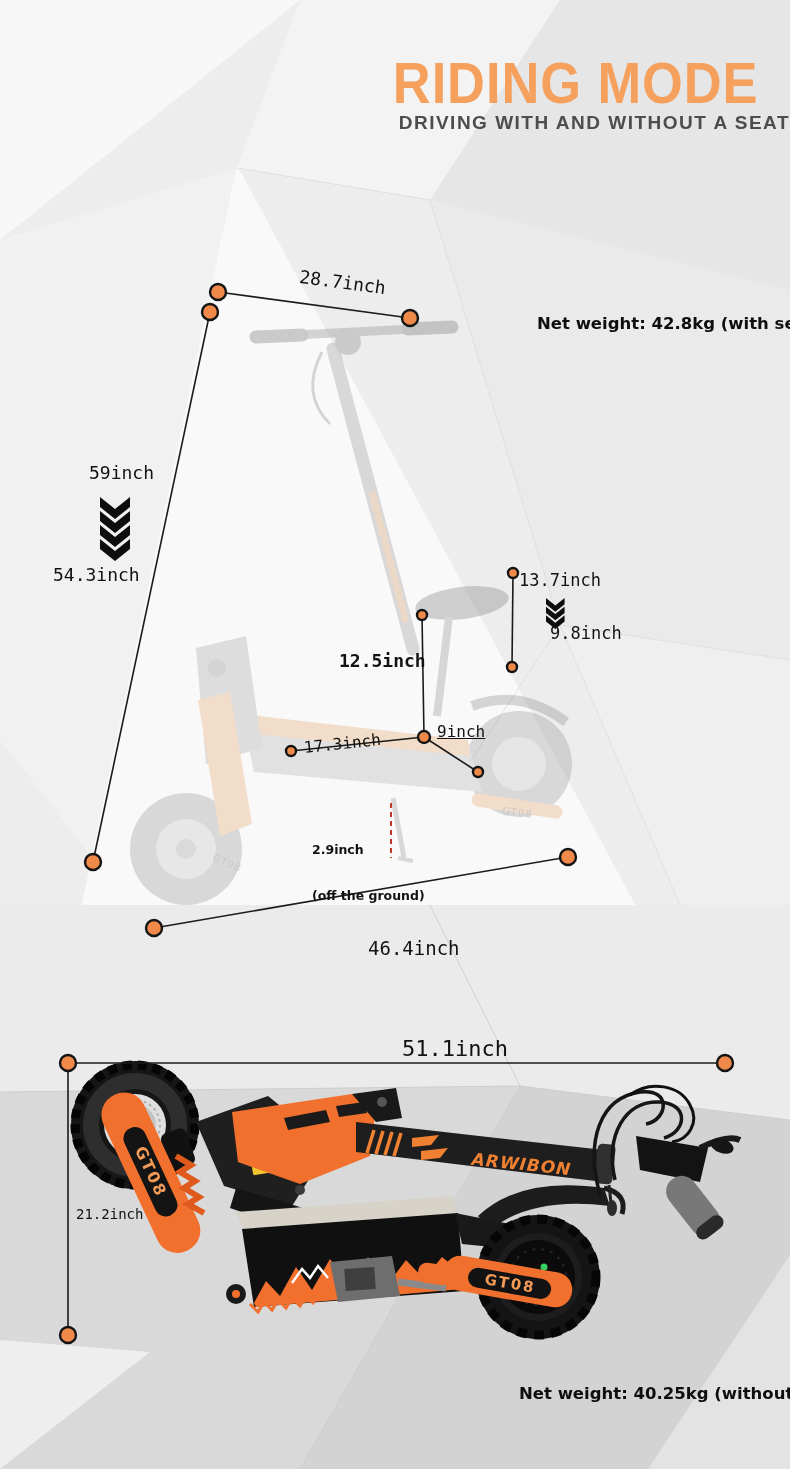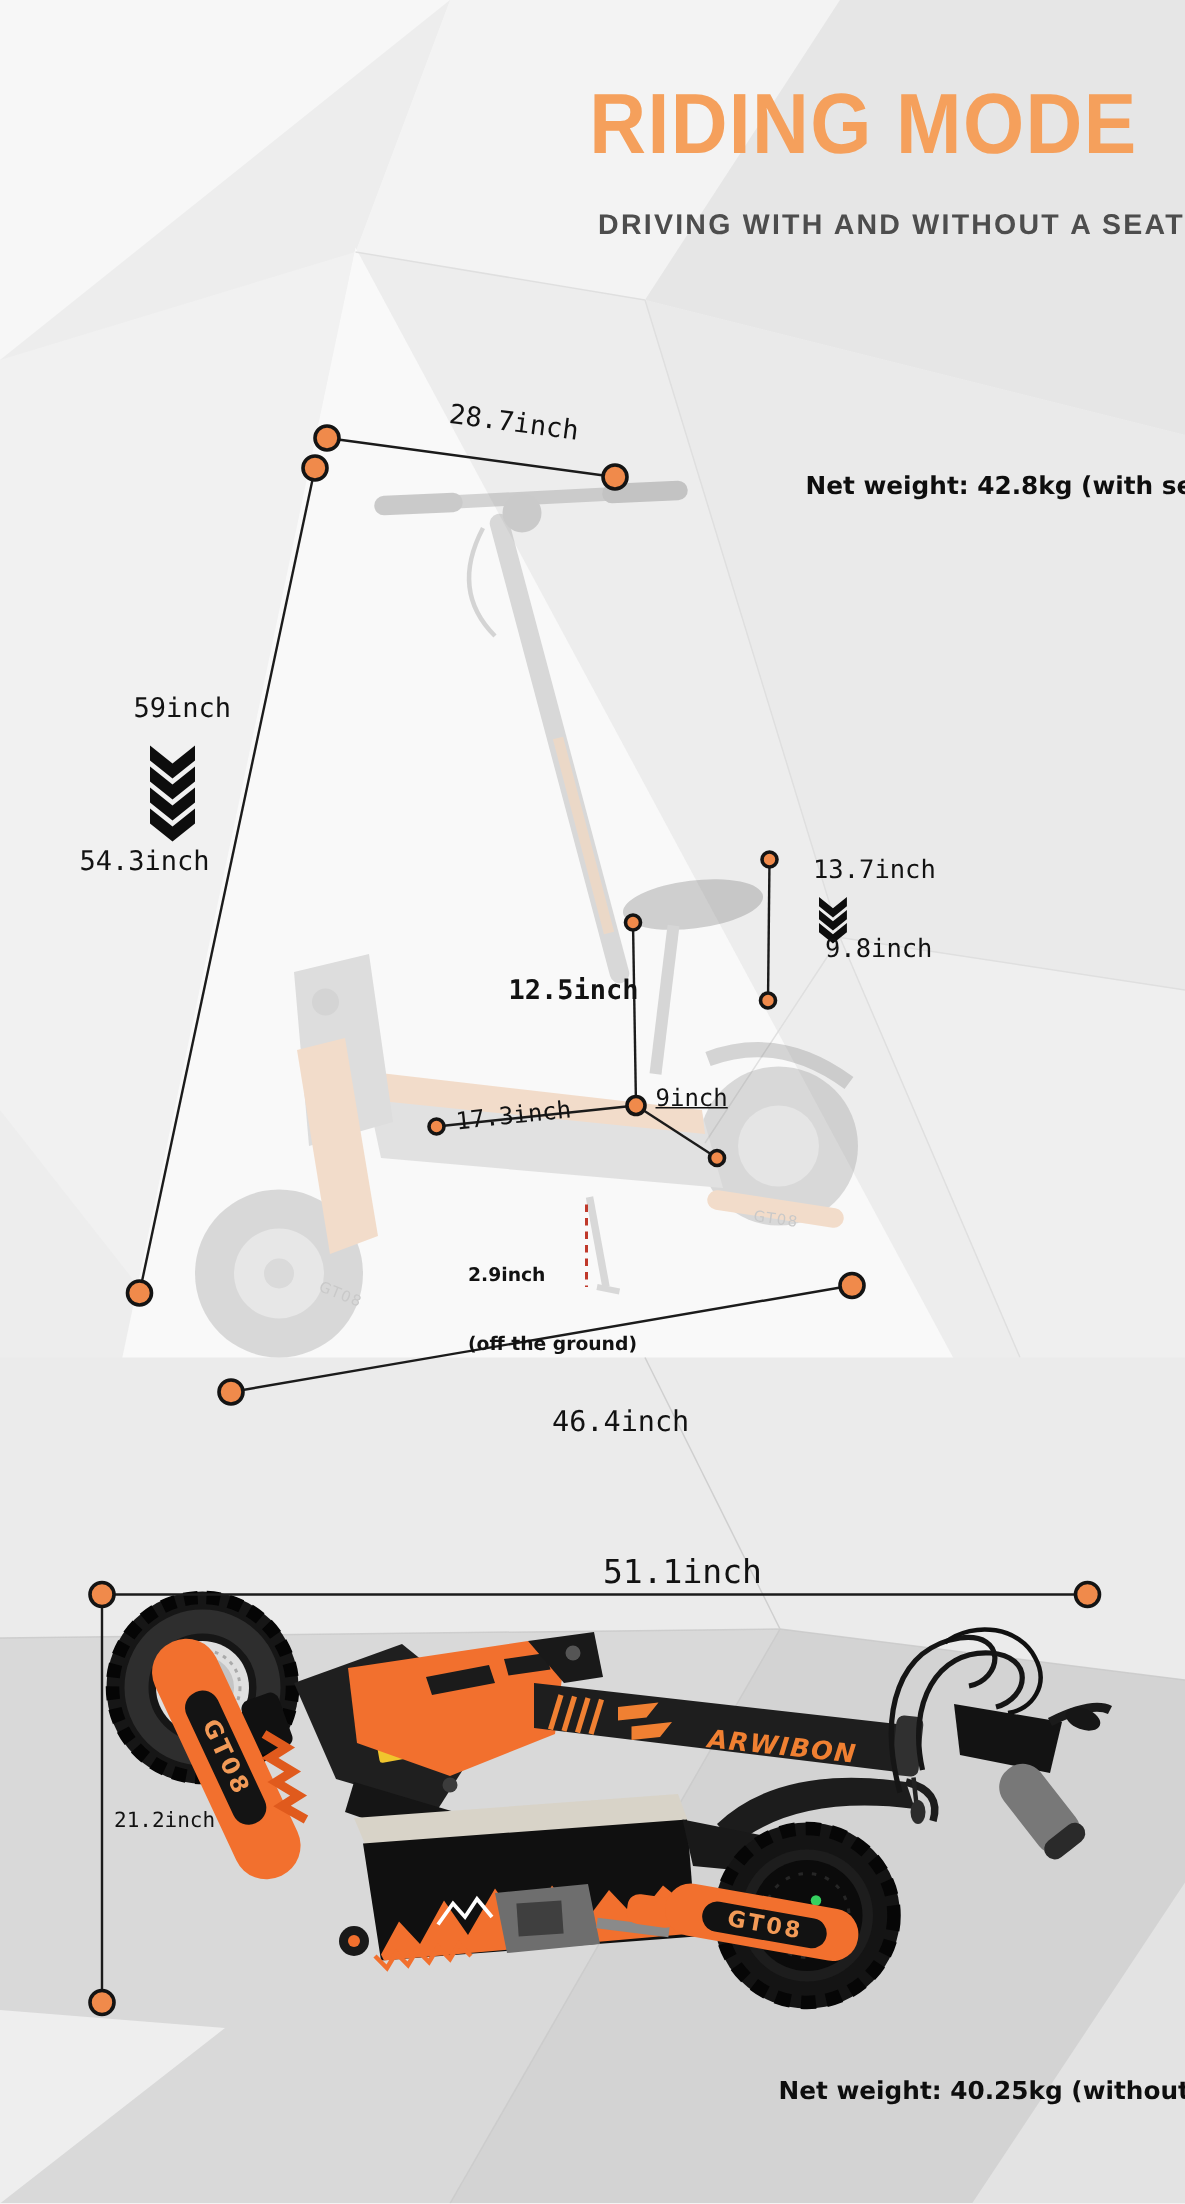--- a/index.html
+++ b/index.html
@@ -8,21 +8,21 @@
     background:#ededed;font-family:"DejaVu Sans",sans-serif;
   }
   .canvas svg.scene{position:absolute;left:0;top:0;}
   .hdr{position:absolute;left:0;top:0;width:100%;text-align:right;}
   .hdr .title{
     margin-top:55px;font-family:"Liberation Sans",sans-serif;font-weight:bold;
     font-size:57px;line-height:1;color:#f5a05c;letter-spacing:1px;
     transform:scaleX(.92);transform-origin:50% 50%;white-space:nowrap;
   }
   .hdr .subtitle{
-    margin-top:28px;font-family:"Liberation Sans",sans-serif;font-weight:bold;
+    margin-top:0;font-family:"Liberation Sans",sans-serif;font-weight:bold;
     font-size:19px;color:#4d4d4d;letter-spacing:1.5px;white-space:nowrap;
   }
   .label{position:absolute;color:#121212;white-space:nowrap;
     font-family:"DejaVu Sans Mono","DejaVu Sans",monospace;font-size:17px;}
   .label.big{font-size:18px;}
   .label.net{font-family:"DejaVu Sans",sans-serif;font-weight:bold;font-size:16.5px;color:#0e0e0e;}
   .label.tiny{font-family:"DejaVu Sans",sans-serif;font-weight:bold;font-size:12.5px;line-height:1.1;}
   .rot7{transform:rotate(7.5deg);transform-origin:0 0;}
   .rotm6{transform:rotate(-6deg);transform-origin:0 0;}
 </style>
@@ -232,21 +232,21 @@
 
   <div class="hdr">
     <div class="title">RIDING MODE</div>
     <div class="subtitle">DRIVING WITH AND WITHOUT A SEAT</div>
   </div>
 
   <div class="label big rot7" style="left:301px;top:266px;">28.7inch</div>
   <div class="label net" style="left:537px;top:314px;">Net weight: 42.8kg (with seat)</div>
   <div class="label big" style="left:89px;top:462px;">59inch</div>
   <div class="label big" style="left:53px;top:564px;">54.3inch</div>
-  <div class="label" style="left:542px;top:570px;">13.7inch</div>
+  <div class="label" style="left:519px;top:570px;">13.7inch</div>
   <div class="label" style="left:531px;top:623px;margin-left:19px;">9.8inch</div>
   <div class="label big" style="left:339px;top:650px;font-weight:bold;">12.5inch</div>
   <div class="label rotm6" style="left:303px;top:738px;font-size:16px;">17.3inch</div>
   <div class="label" style="left:437px;top:722px;font-size:16px;text-decoration:underline;">9inch</div>
   <div class="label tiny" style="left:312px;top:843px;">2.9inch</div>
   <div class="label tiny" style="left:312px;top:841px;margin-top:48px;">(off the ground)</div>
   <div class="label" style="left:368px;top:900px;font-size:19px;margin-top:37px;">46.4inch</div>
 
   <div class="label" style="left:402px;top:1036px;font-size:22px;">51.1inch</div>
   <div class="label" style="left:76px;top:1206px;font-size:14px;">21.2inch</div>

